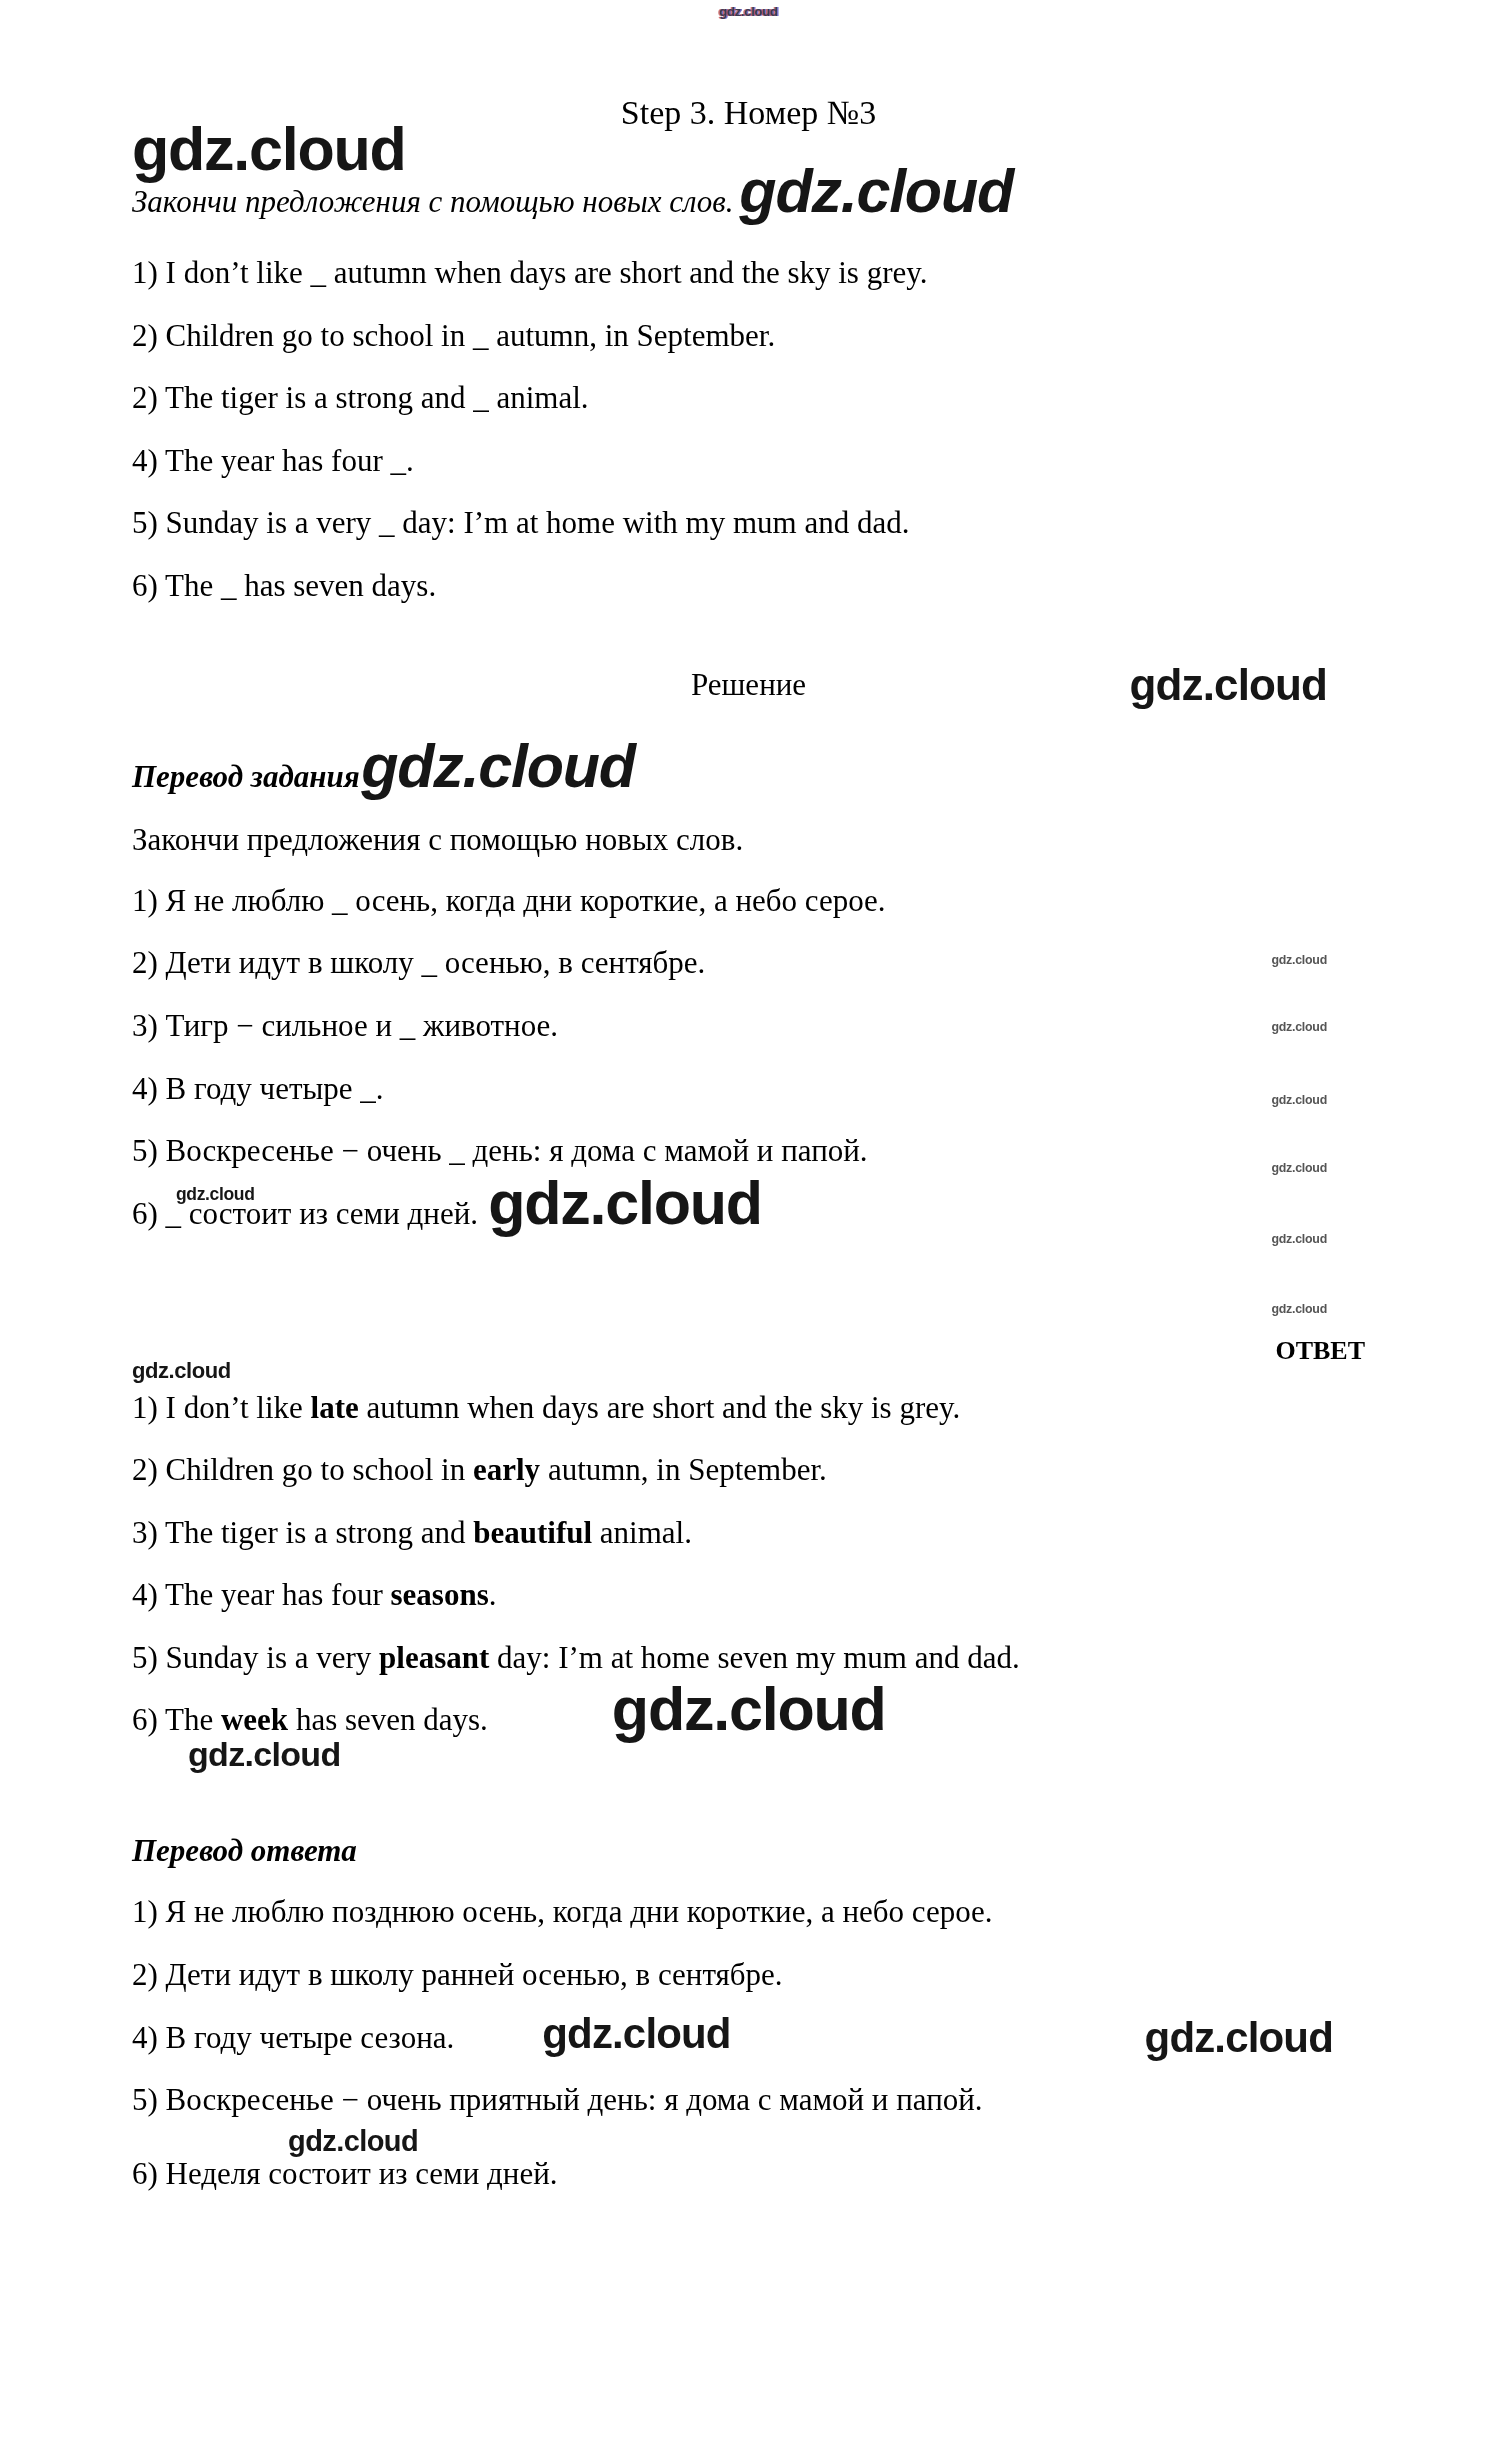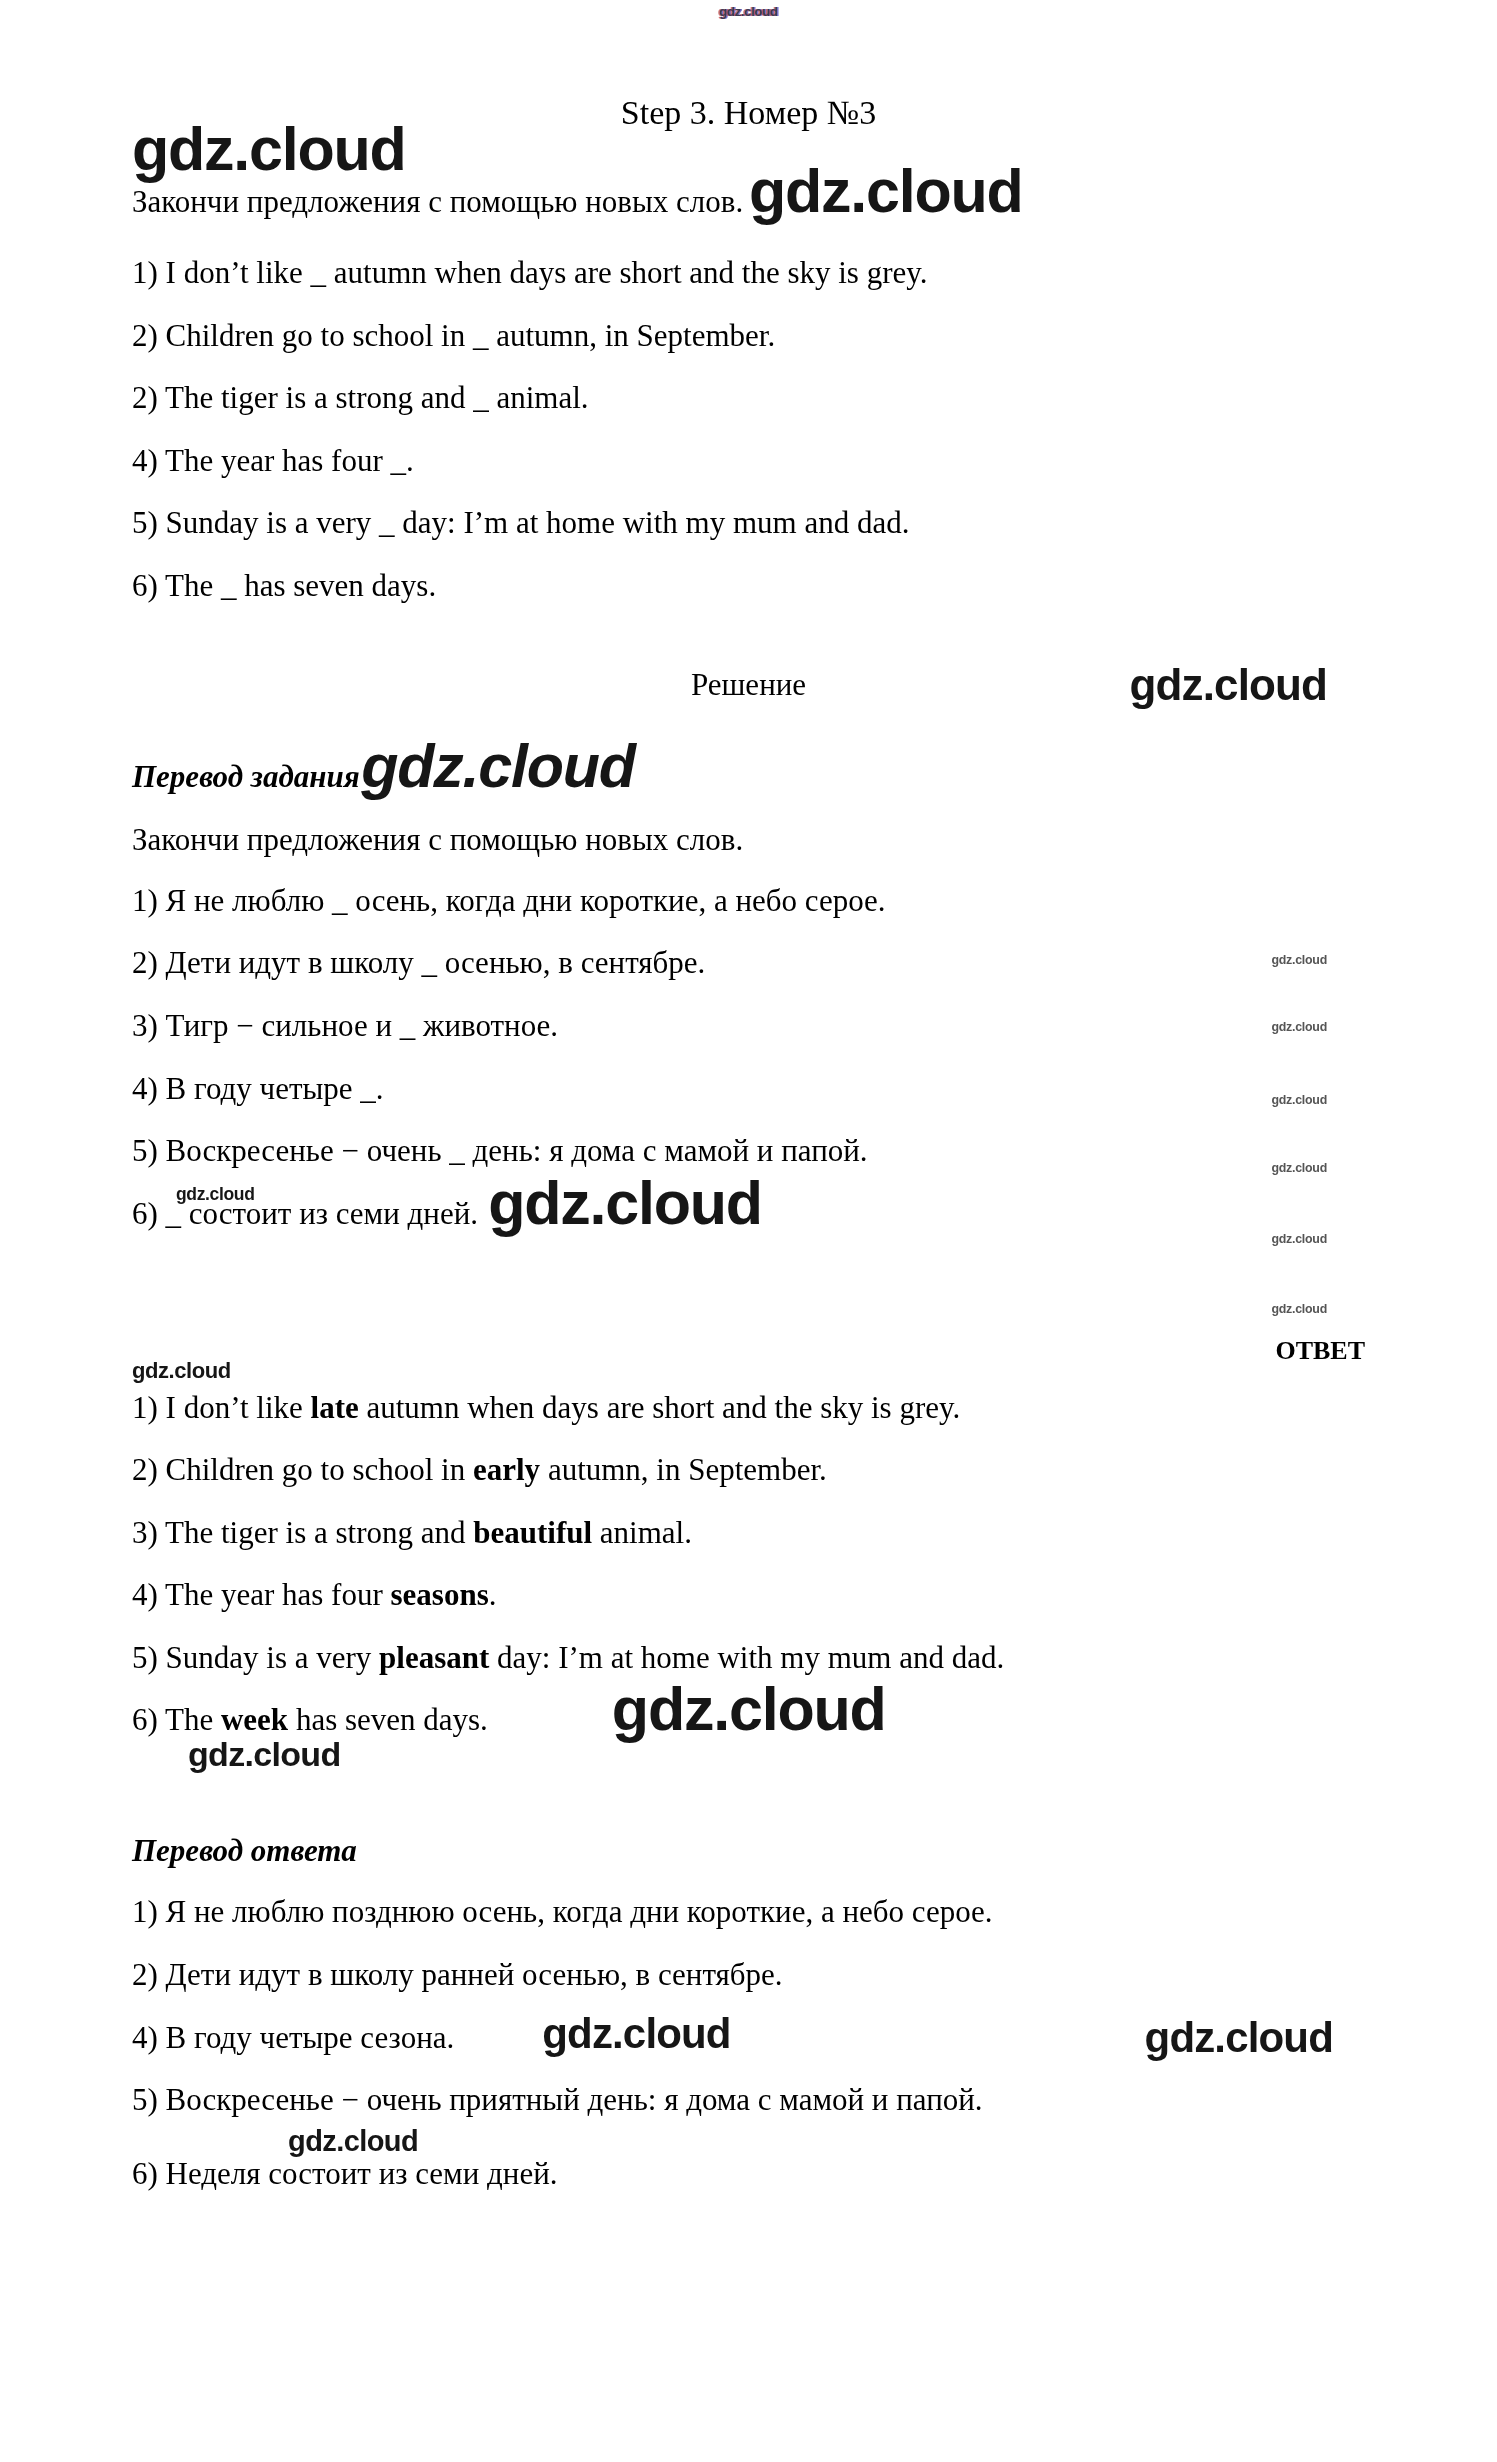--- a/index.html
+++ b/index.html
@@ -51,20 +51,21 @@
   }
   .wm-after-title {
     display: block;
     margin: -8.8px 0 0 0;
     line-height: 0.95;
   }
   .intro {
     font-size: 31px;
     line-height: 1.05;
     margin: 7.3px 0 38px 0;
+    font-style: italic;
   }
   .item {
     font-size: 31px;
     line-height: 1.05;
     margin: 0 0 30px 0;
     position: relative;
   }
   .solution-row {
     position: relative;
     text-align: center;
@@ -172,21 +173,21 @@
   </div>
 
   <h2 class="section-heading answer-heading">ОТВЕТ</h2>
   <span class="wm wm-30 wm-under-answer">gdz.cloud</span>
 
   <div class="answer-items">
     <p class="item"><span>1) I don’t like </span><b>late</b><span> autumn when days are short and the sky is grey.</span></p>
     <p class="item"><span>2) Children go to school in </span><b>early</b><span> autumn, in September.</span></p>
     <p class="item"><span>3) The tiger is a strong and </span><b>beautiful</b><span> animal.</span></p>
     <p class="item"><span>4) The year has four </span><b>seasons</b><span>.</span></p>
-    <p class="item"><span>5) Sunday is a very </span><b>pleasant</b><span> day: I’m at home with my mum and dad.</span></p>
+    <p class="item"><span>5) Sunday is a very </span><b>pleasant</b><span> day: I’m at home seven my mum and dad.</span></p>
     <p class="item"><span>6) The </span><b>week</b><span> has seven days.</span><span class="wm wm-84 wm-inline wm-answer6-inline">gdz.cloud</span></p>
   </div>
 
   <span class="wm wm-46 wm-after-answers">gdz.cloud</span>
 
   <h2 class="section-heading answer-tr-heading">Перевод ответа</h2>
 
   <div class="answer-tr-items">
     <p class="item">1) Я не люблю позднюю осень, когда дни короткие, а небо серое.</p>
     <p class="item">2) Дети идут в школу ранней осенью, в сентябре.</p>

